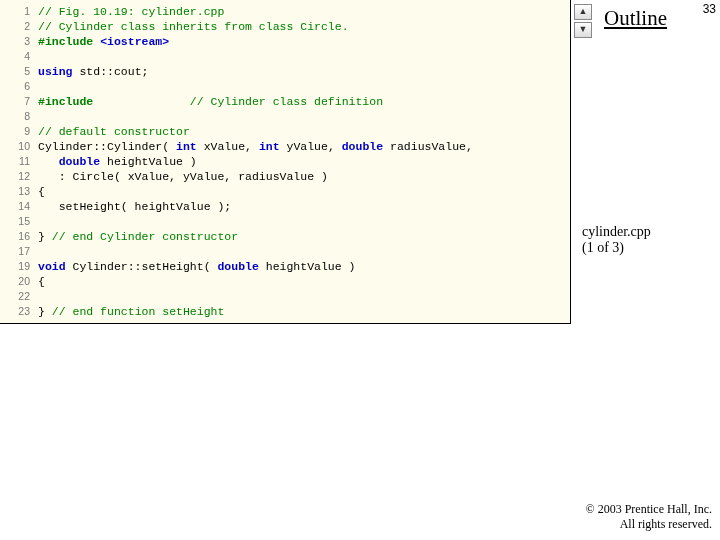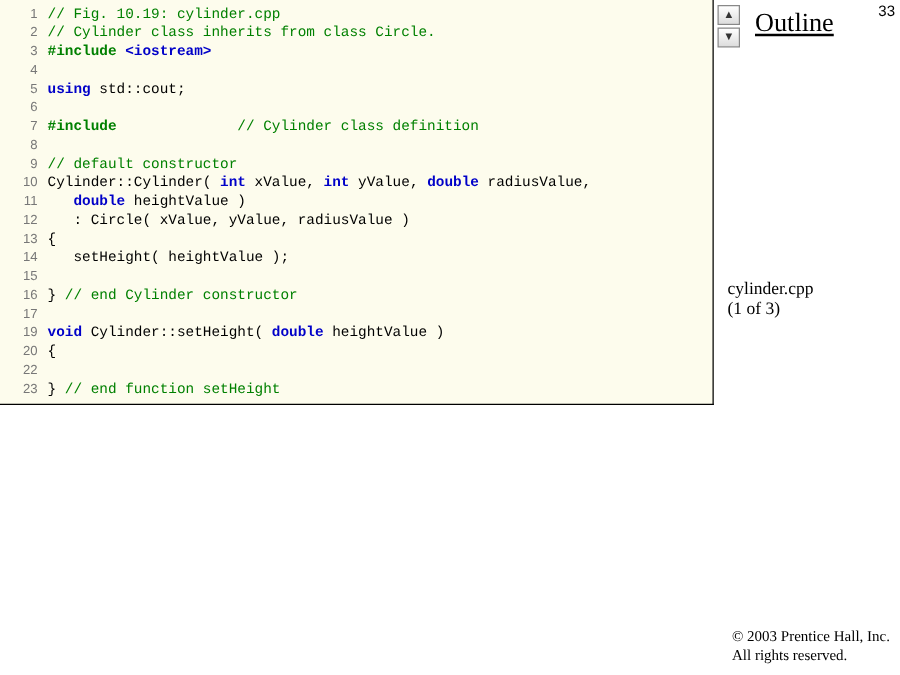--- a/index.html
+++ b/index.html
@@ -90,20 +90,21 @@
     left: 10px;
     font-size: 14px;
     font-family: "Times New Roman", serif;
     margin-top: 44px;
   }
   .copyright {
     position: absolute;
     bottom: 8px;
     right: 8px;
     font-size: 12px;
+    text-align: right;
     font-family: "Times New Roman", serif;
     line-height: 15px;
   }
 </style>
 </head>
 <body>
 
 <div class="code-area" id="code-area">
     <div class="row"><span class="ln">1</span><span class="code"><span class="c-comment">// Fig. 10.19: cylinder.cpp</span></span></div>
     <div class="row"><span class="ln">2</span><span class="code"><span class="c-comment">// Cylinder class inherits from class Circle.</span></span></div>

